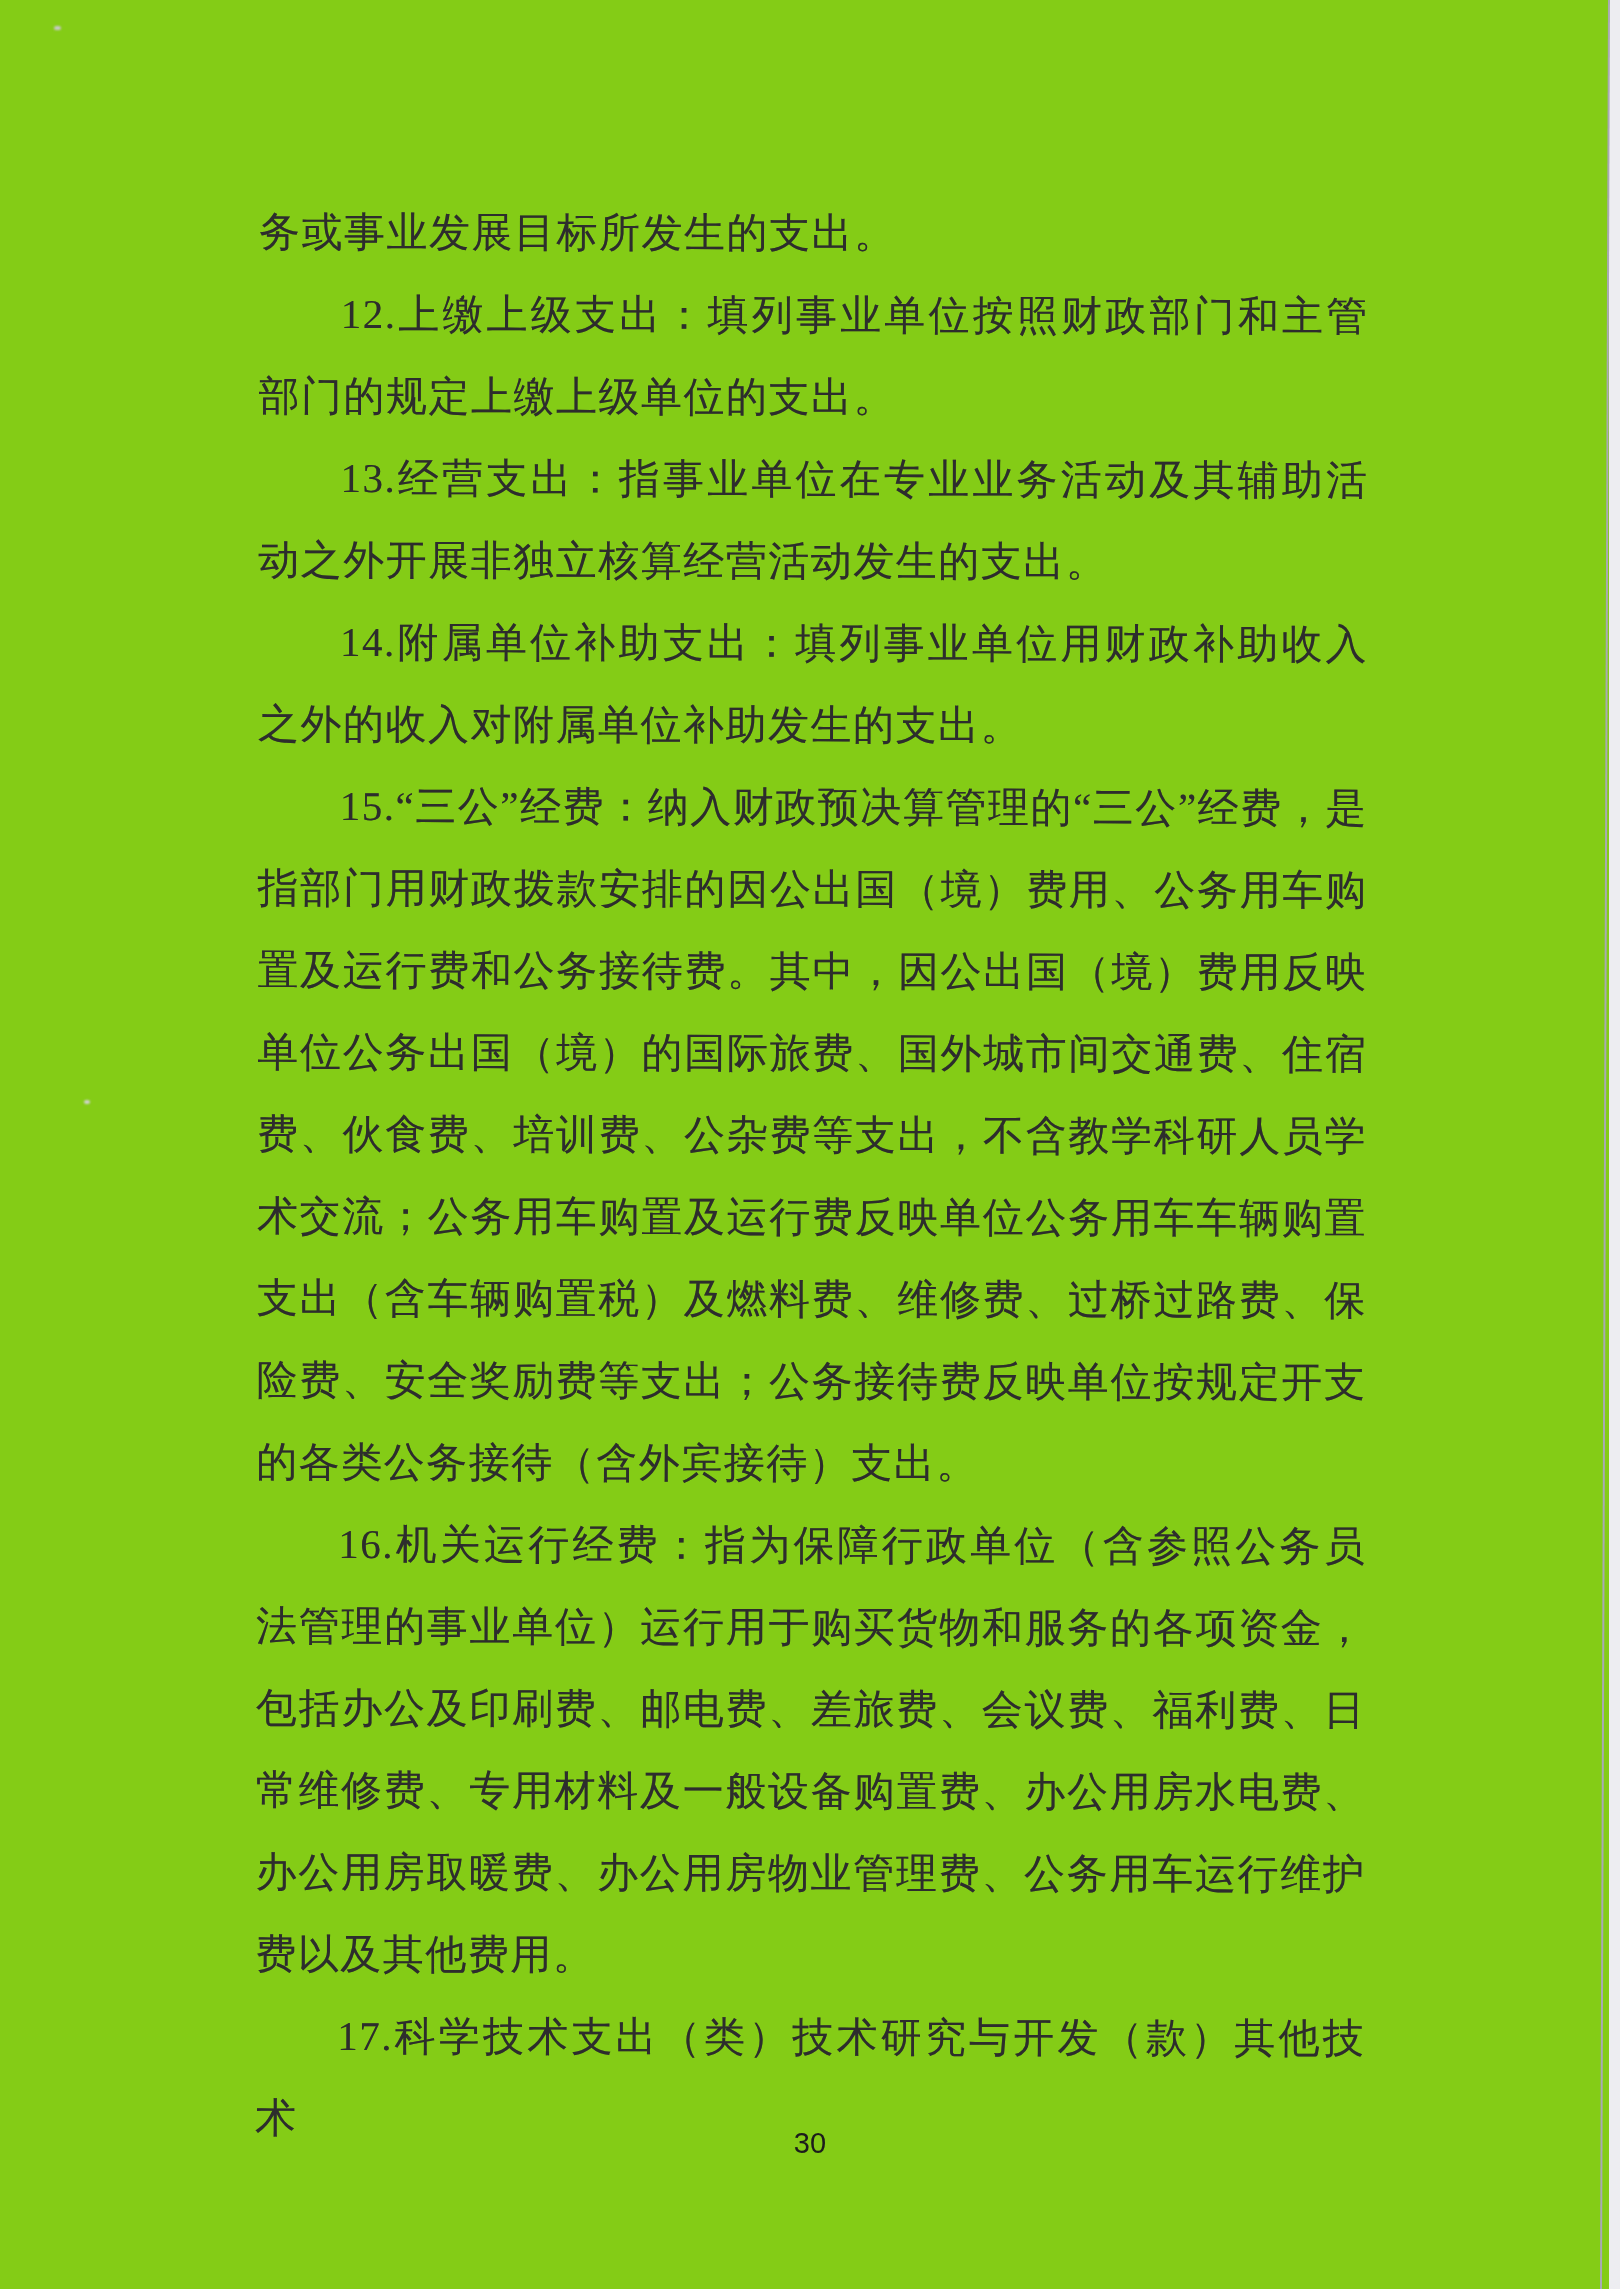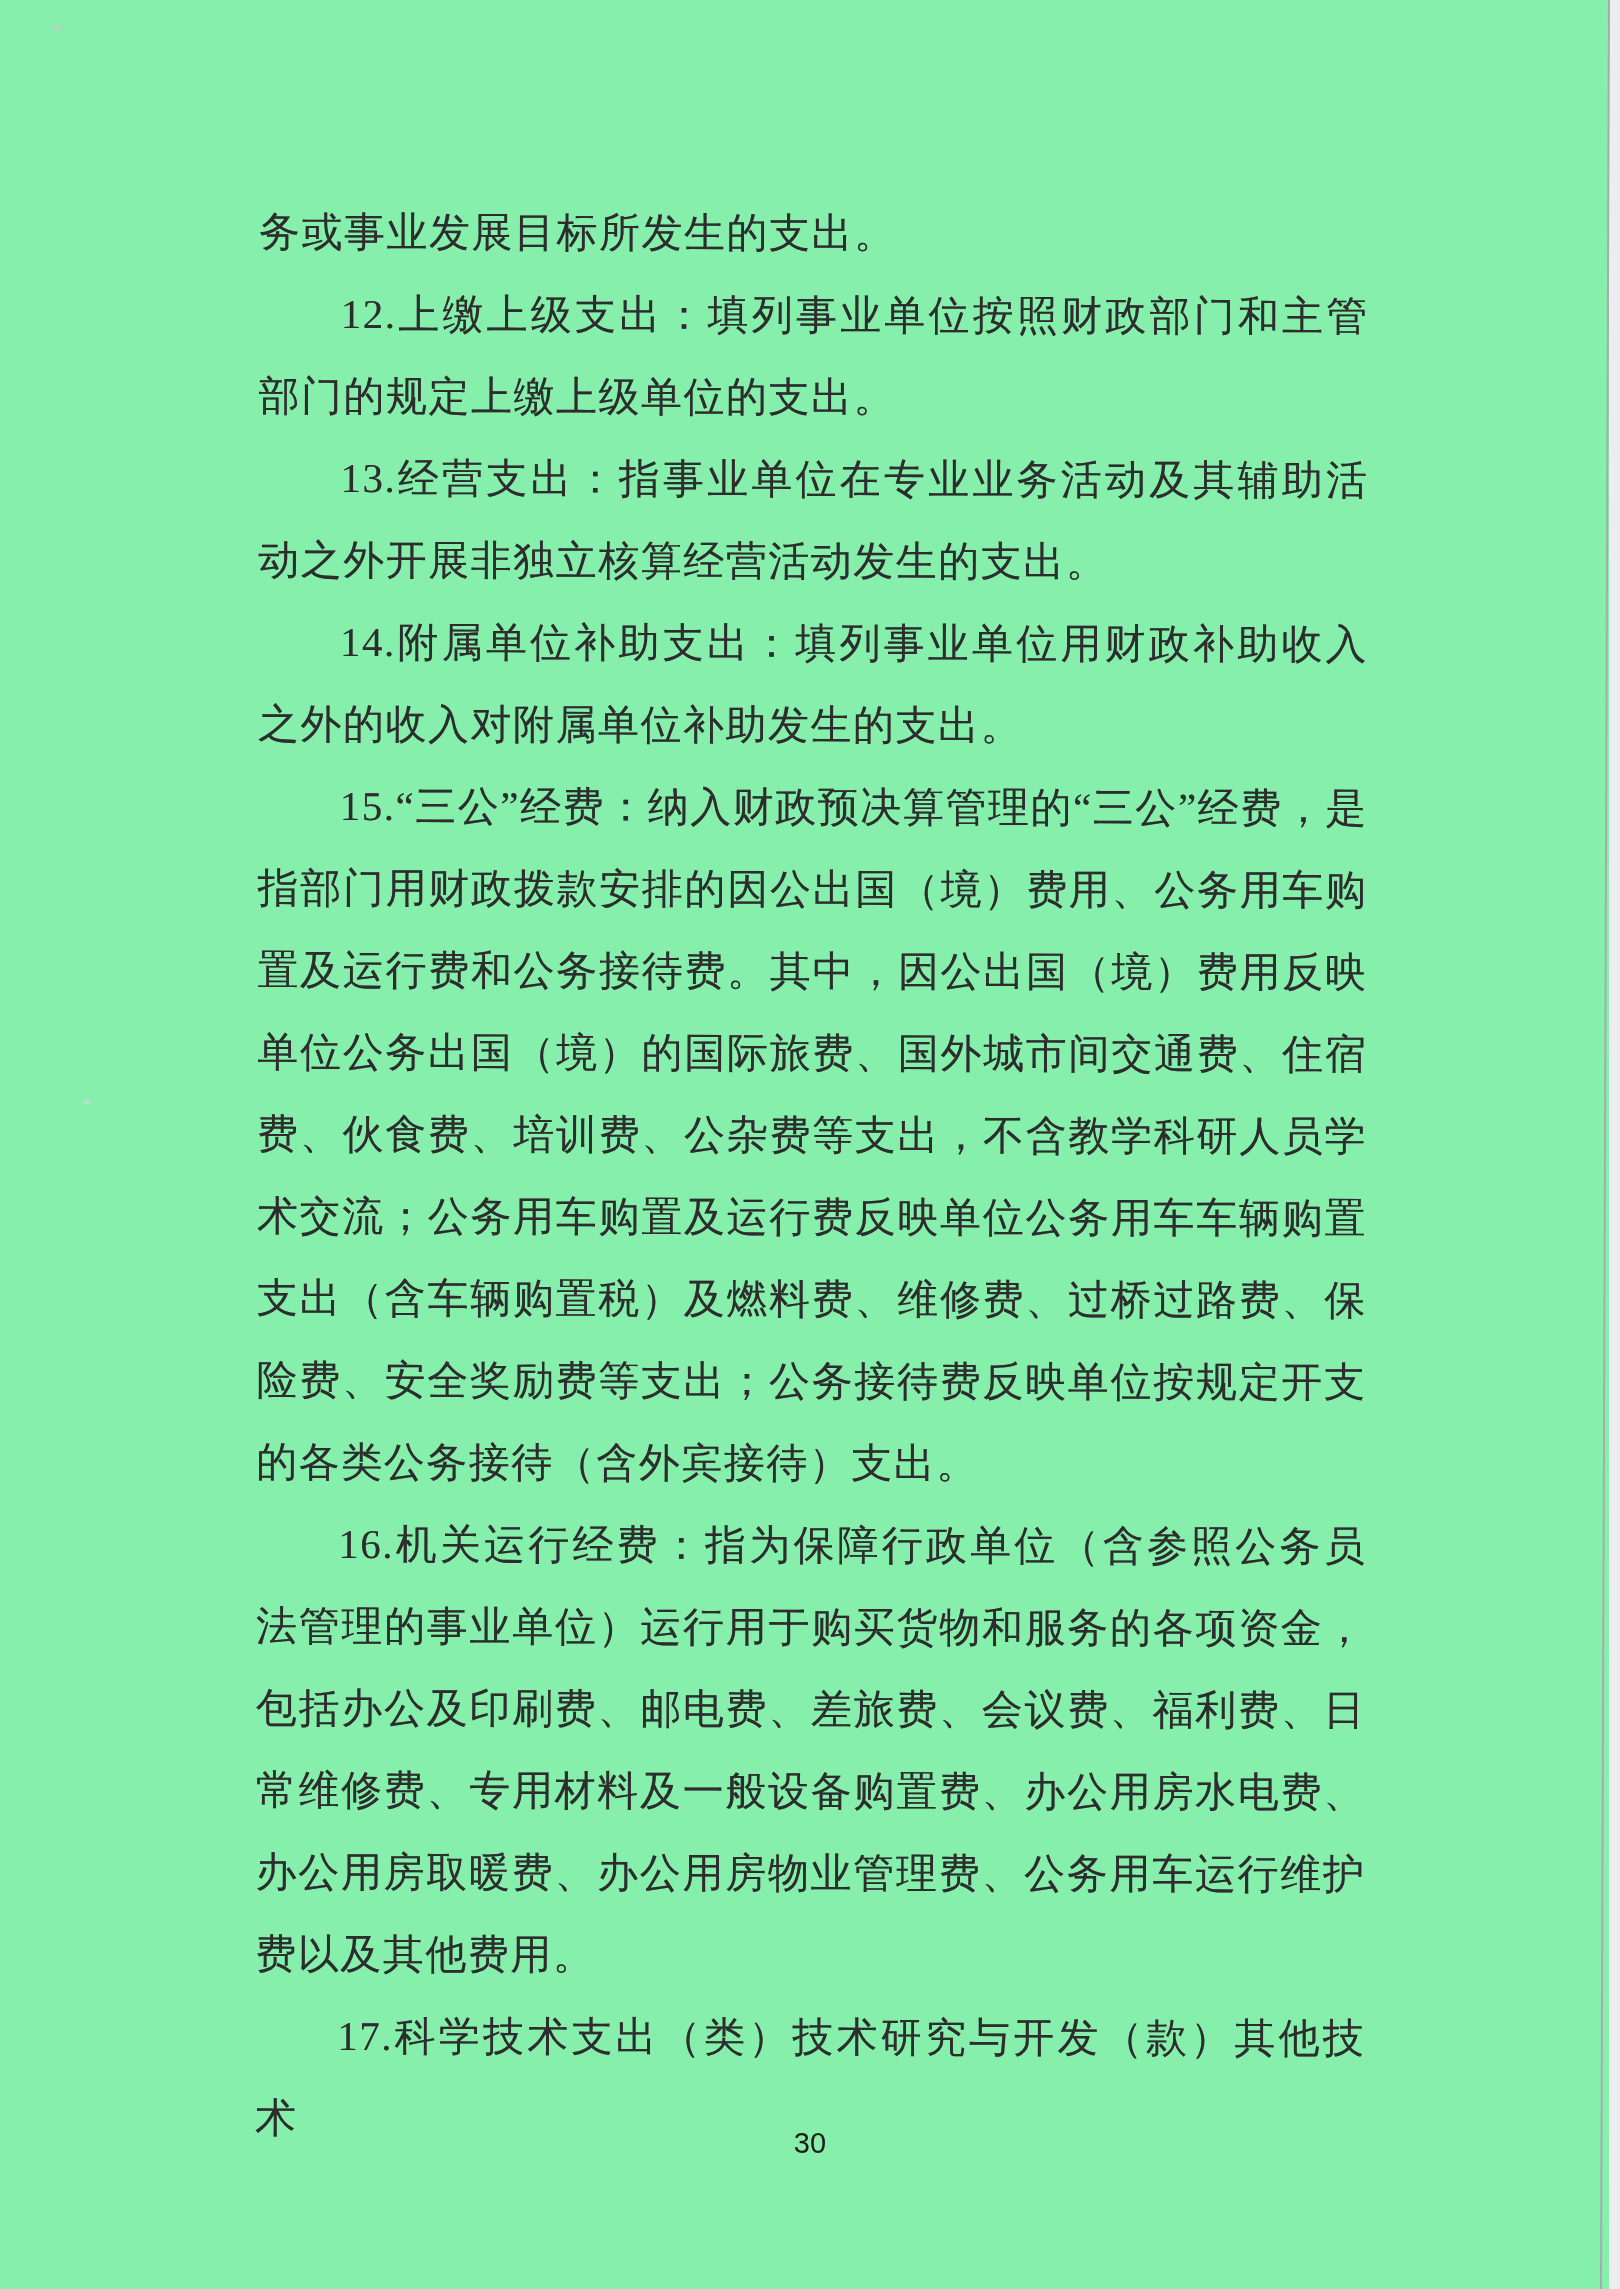--- a/index.html
+++ b/index.html
@@ -4,21 +4,21 @@
 <style>
   html, body {
     margin: 0;
     padding: 0;
     background: #ffffff;
   }
   .page {
     position: relative;
     width: 1620px;
     height: 2290px;
-    background: #86efac;
+    background: #84cc16;
     overflow: hidden;
     font-family: "Liberation Serif", "DejaVu Serif", serif;
   }
   .content {
     position: absolute;
     left: 257px;
     top: 192px;
     width: 1110px;
     transform: rotate(0.12deg);
     transform-origin: 50% 50%;

